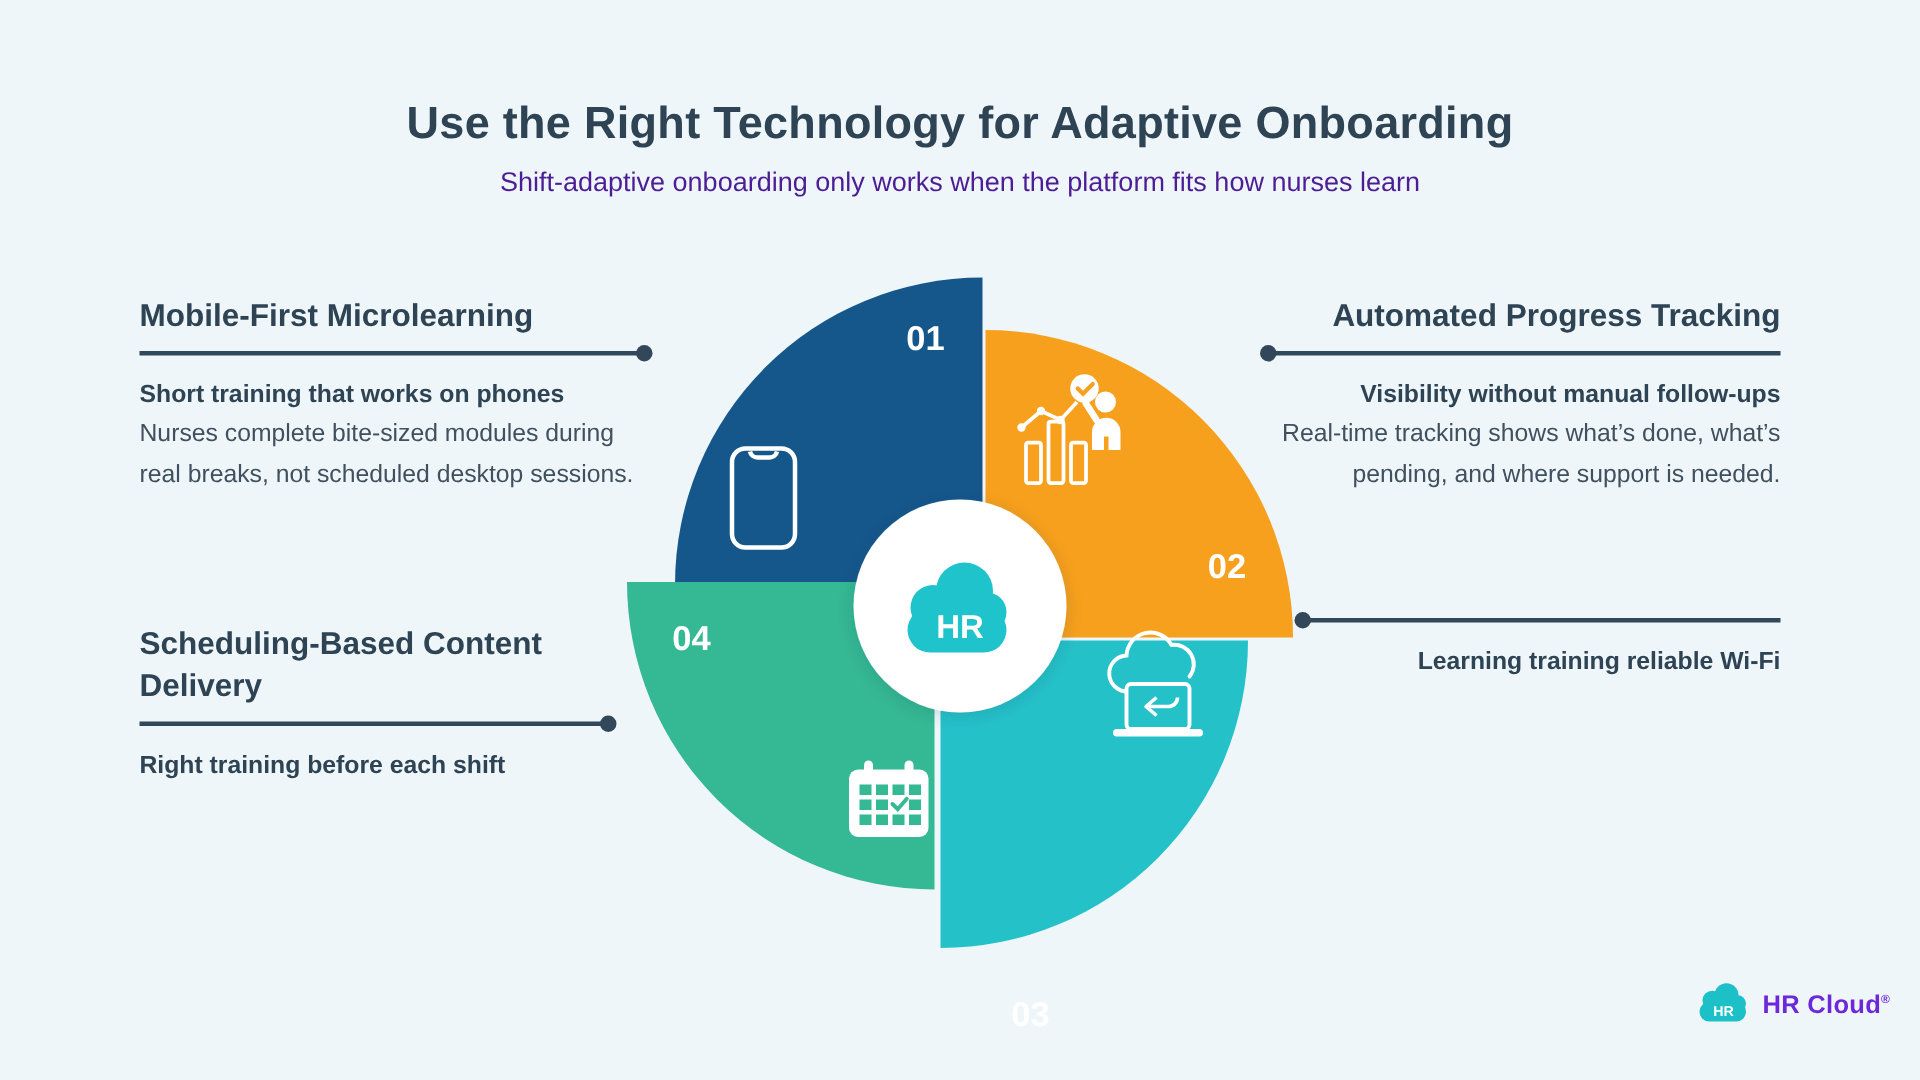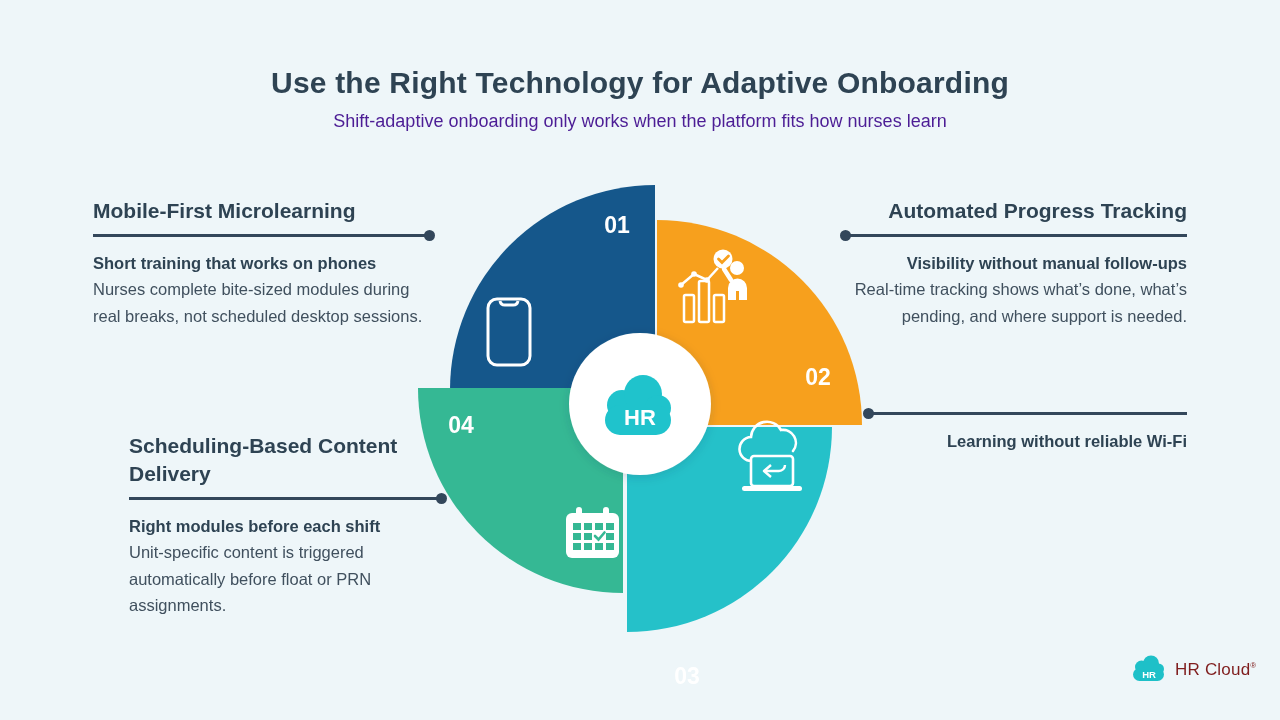--- a/index.html
+++ b/index.html
@@ -16,27 +16,27 @@
   .block h2 { margin:0 0 9px; font-size:21px; line-height:1.33; font-weight:bold; color:#2e4353; }
   .rule { position:relative; height:3px; background:#33475b; margin:0 0 13px; }
   .rule .dot { position:absolute; top:-4px; width:11px; height:11px; border-radius:50%; background:#33475b; }
   .block.left  .rule .dot { right:-2px; }
   .block.right .rule .dot { left:-2px; }
   .lead { font-size:16.5px; font-weight:bold; color:#2e4353; line-height:1.6; }
   .bodytext { font-size:16.5px; color:#40505e; line-height:1.6; }
 
   #block-mobile     { left:93px;  top:197px; width:340px; }
   #block-tracking   { left:842px; top:197px; width:345px; }
-  #block-scheduling { left:93px;  top:432px; width:316px;margin-left:36px; }
+  #block-scheduling { left:93px;  top:416px; width:316px; }
   #block-offline    { left:865px; top:412px; width:322px; }
 
   .wheel { position:absolute; left:400px; top:165px; }
 
   .brand { position:absolute; left:1131px; top:655px; display:flex; align-items:center; gap:7px; }
-  .brand-name { font-size:17px; font-weight:normal; color:#7f1d1d; letter-spacing:0.2px; }
+  .brand-name { font-size:17px; font-weight:bold; color:#6d28d9; letter-spacing:0.2px; }
   .brand-name sup { font-size:8px; }
 </style>
 </head>
 <body>
 
 <div class="canvas">
 
   <div class="header">
     <h1 class="title">Use the Right Technology for Adaptive Onboarding</h1>
     <div class="subtitle">Shift-adaptive onboarding only works when the platform fits how nurses learn</div>
@@ -58,29 +58,28 @@
       </div>
     <div class="lead">Short training that works on phones</div>
     <div class="bodytext">Nurses complete bite-sized modules during real breaks, not scheduled desktop sessions.</div>
   </div>
 
   <div class="block left" id="block-scheduling">
     <h2>Scheduling-Based Content Delivery</h2>
     <div class="rule">
         <span class="dot"></span>
       </div>
-    <div class="lead">Right modules before each shift</div>
-    <div class="bodytext">Unit-specific content is triggered automatically before float or PRN assignments.</div>
+    <div class="lead">Right training before each shift</div>
   </div>
 
   <div class="block right" id="block-offline">
     <div class="rule">
         <span class="dot"></span>
       </div>
-    <div class="lead">Learning without reliable Wi-Fi</div>
+    <div class="lead">Learning training reliable Wi-Fi</div>
   </div>
 
   <svg class="wheel" width="480" height="540" viewBox="0 0 480 540">
     <defs>
       <filter id="soft" x="-30%" y="-30%" width="160%" height="160%">
         <feDropShadow dx="0" dy="2" stdDeviation="5" flood-color="#20404f" flood-opacity="0.18"></feDropShadow>
       </filter>
     </defs>
 
     <path d="M255,225 L255,20 A205,205 0 0 0 50,225 Z" fill="#15578b"></path>

